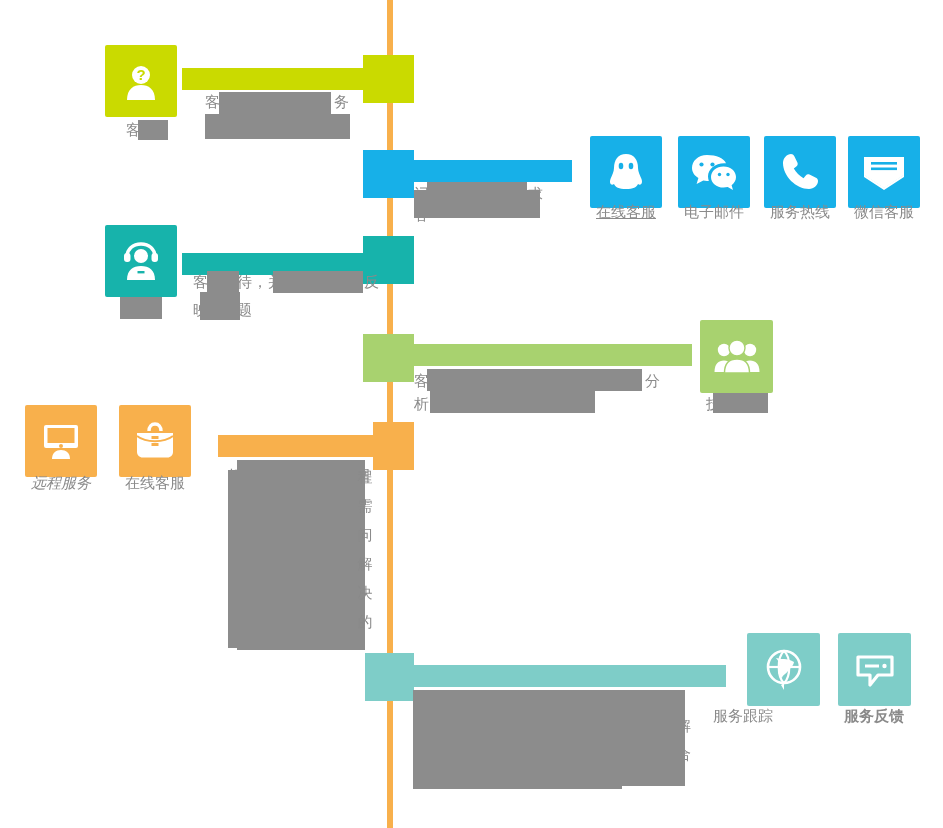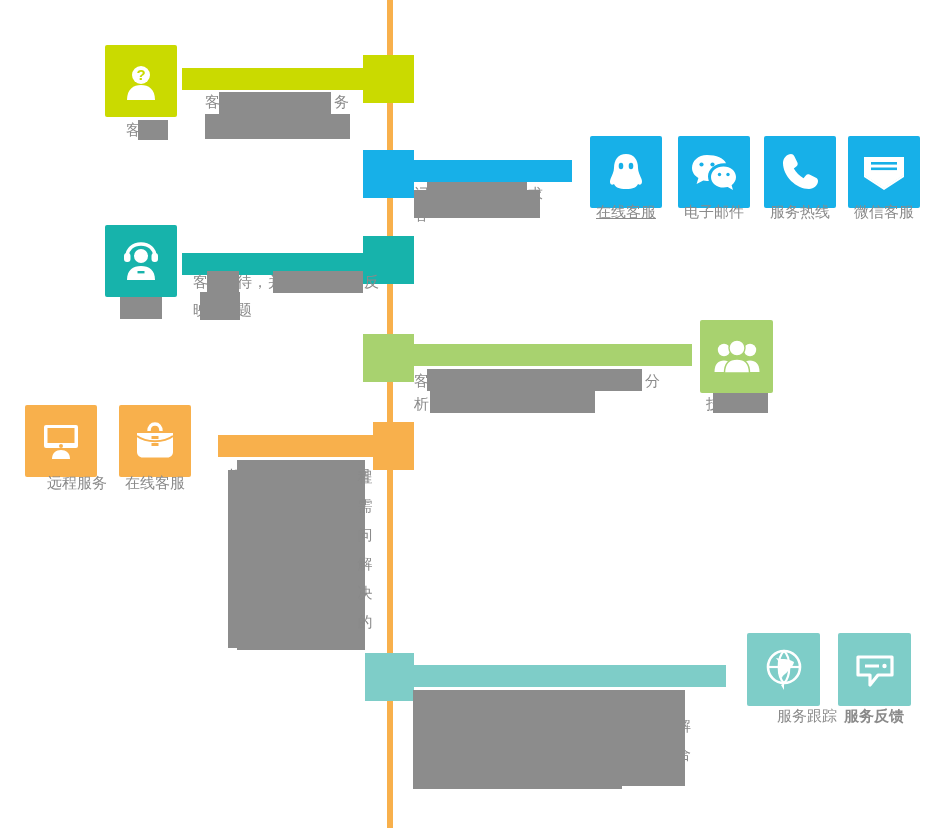--- a/index.html
+++ b/index.html
@@ -276,21 +276,21 @@
   <div class="tile" style="left:25px; top:405px; background:#f8b04c;">
     <span>
       <svg width="44" height="42" viewBox="0 0 44 42">
         <rect x="5" y="5" width="34" height="23" rx="2" fill="#ffffff"></rect>
         <rect x="8.5" y="8" width="27" height="15" fill="#f8b04c"></rect>
         <circle cx="22" cy="26" r="2" fill="#f8b04c"></circle>
         <path d="M13 39 C13 33 17 30 22 30 C27 30 31 33 31 39 Z" fill="#ffffff"></path>
       </svg>
     </span>
   </div>
-  <div class="tile-label" style="left:22px; top:473px;">远程服务</div>
+  <div class="tile-label" style="left:6px; top:473px;font-style:italic;">远程服务</div>
 
   <div class="tile" style="left:119px; top:405px; background:#f8b04c;">
     <span>
       <svg width="46" height="42" viewBox="0 0 46 42">
         <path d="M17 11 C17 6.5 19.5 4 23 4 C26.5 4 29 6.5 29 11" stroke="#ffffff" stroke-width="3.4" fill="none"></path>
         <path d="M5 13 H41 V32 C41 35 38.5 37.5 35.5 37.5 H10.5 C7.5 37.5 5 35 5 32 Z" fill="#ffffff"></path>
         <path d="M5 16 C14 23 32 23 41 16" stroke="#f8b04c" stroke-width="2" fill="none"></path>
         <rect x="19.5" y="16" width="7" height="3" fill="#f8b04c"></rect>
         <rect x="19.5" y="23" width="7" height="3" fill="#f8b04c"></rect>
       </svg>
@@ -327,21 +327,21 @@
         <circle cx="23" cy="20" r="16" fill="none" stroke="#ffffff" stroke-width="2.6"></circle>
         <path d="M23 4 C16 10 16 30 23 36 C30 30 30 10 23 4 Z" fill="none" stroke="#ffffff" stroke-width="2.2"></path>
         <path d="M7 20 H39" stroke="#ffffff" stroke-width="2.2"></path>
         <path d="M15 11 C19 16 20 17 18 23 C16.5 27 19 29 21 31
                  C21.5 28 25 27 27 24 C29 21 32 20 33 15
                  C30 13 26 12 23 12 C20 12 17 11.5 15 11 Z" fill="#ffffff"></path>
         <path d="M23 36 L23 43 L20 38 Z" fill="#ffffff"></path>
       </svg>
     </span>
   </div>
-  <div class="tile-label" style="left:752px; top:706px;font-family:Liberation Serif, serif;">服务跟踪</div>
+  <div class="tile-label" style="left:688px; top:706px;font-family:Liberation Serif, serif;">服务跟踪</div>
 
   <div class="tile tile-lg" style="left:838px; top:633px; background:#7ecdc8;">
     <span>
       <svg width="46" height="42" viewBox="0 0 46 42">
         <path d="M6 8 H40 V26 H26 L18 36 L18 26 H6 Z" fill="none" stroke="#ffffff" stroke-width="3.2" stroke-linejoin="round"></path>
         <rect x="13" y="15.5" width="14" height="3" fill="#ffffff"></rect>
         <circle cx="32.5" cy="17" r="2.2" fill="#ffffff"></circle>
       </svg>
     </span>
   </div>

